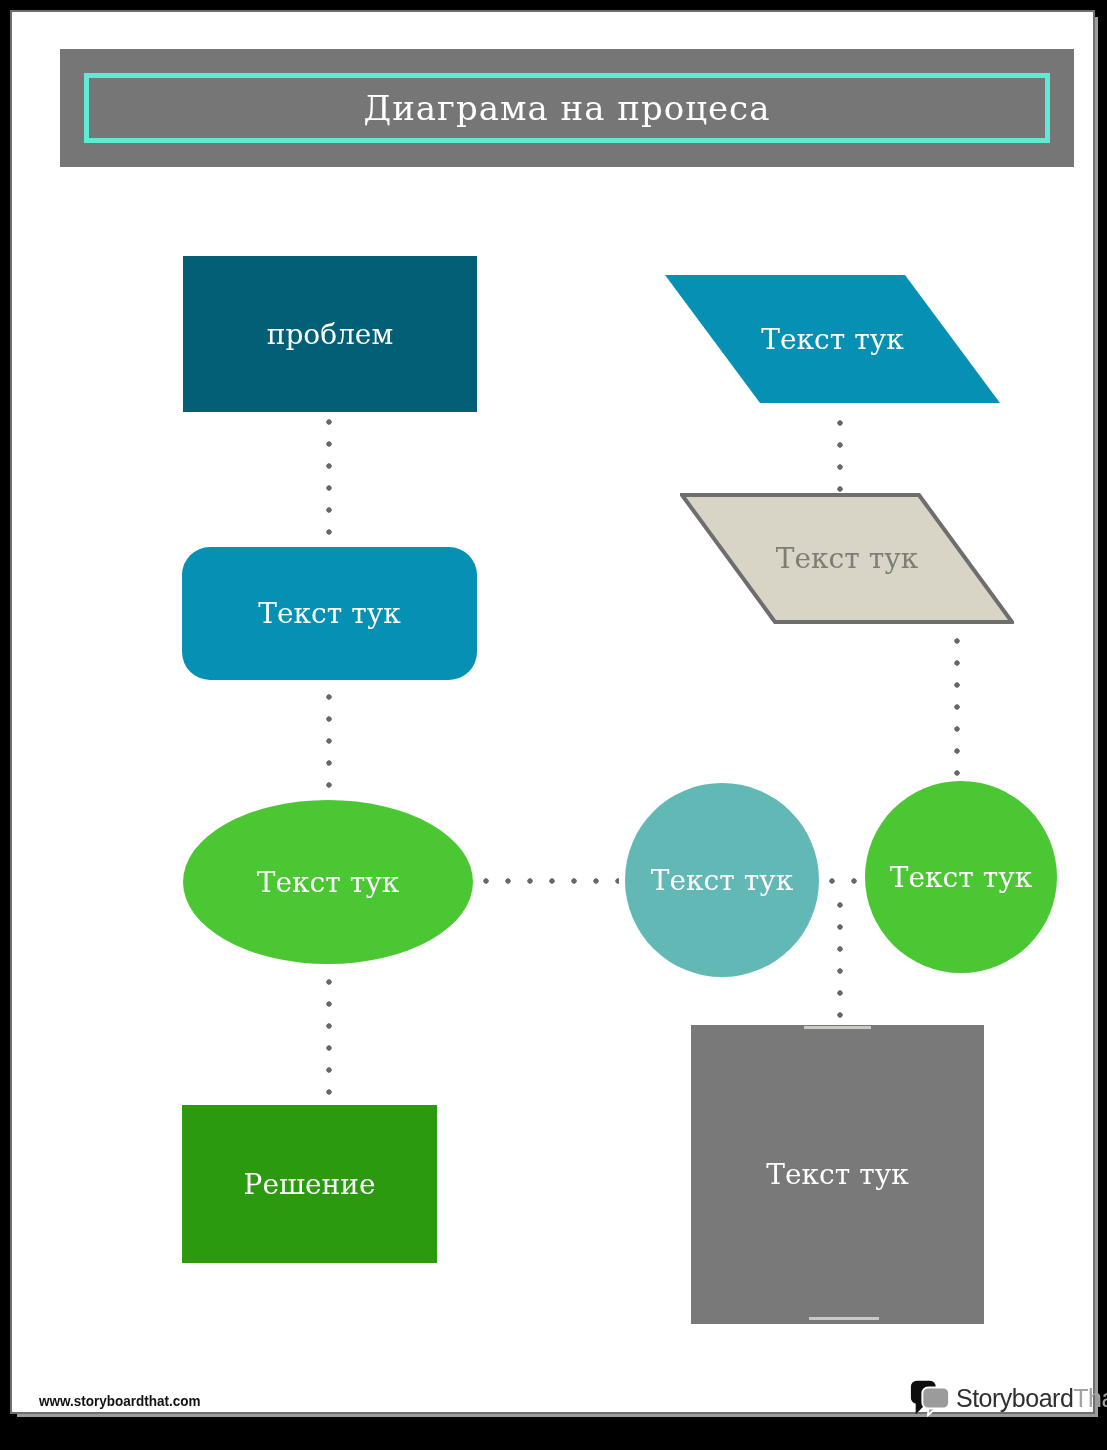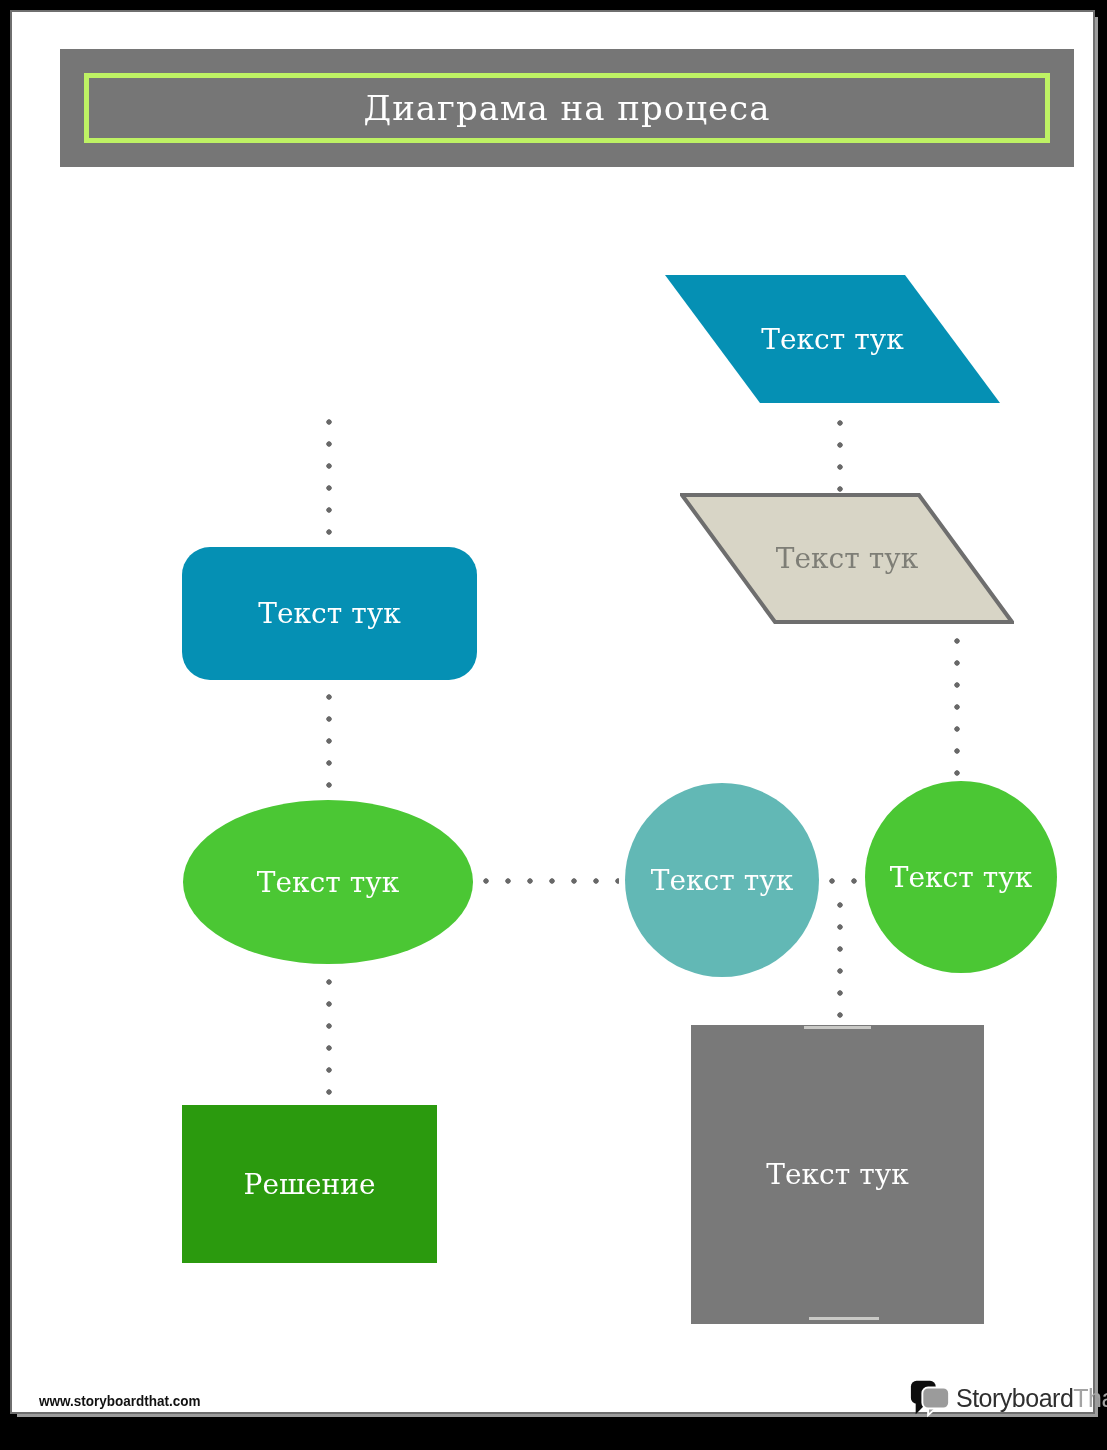--- a/index.html
+++ b/index.html
@@ -4,21 +4,21 @@
 <style>
   html,body{margin:0;padding:0;background:#000;}
   .stage{position:relative;width:1107px;height:1450px;background:#000;overflow:hidden;
          font-family:"DejaVu Serif", serif;}
   .page{position:absolute;left:12px;top:12px;width:1081px;height:1400px;background:#ffffff;
         box-shadow:0 0 0 2px #6f6f6f, 5px 5px 0 0 #9c9c9c;}
 
   
   .banner{position:absolute;left:48px;top:37px;width:1014px;height:118px;background:#767676;}
   .banner-inner{position:absolute;left:24px;top:24px;right:24px;bottom:24px;
-                border:5px solid #bef264;display:flex;align-items:center;justify-content:center;}
+                border:5px solid #5eead4;display:flex;align-items:center;justify-content:center;}
   .banner h1{margin:0;font-size:34px;font-weight:normal;color:#ffffff;letter-spacing:1px;}
 
   
   .shape{position:absolute;display:flex;align-items:center;justify-content:center;}
   .lbl{font-size:28px;color:#ffffff;text-align:center;}
   .shape-problem{left:171px;top:244px;width:294px;height:156px;background:#035f76;}
   .shape-rounded{left:170px;top:535px;width:295px;height:133px;background:#0590b4;border-radius:28px;}
   .shape-ellipse{left:171px;top:788px;width:290px;height:164px;background:#4bc734;border-radius:50%;}
   .shape-circle-teal{left:613px;top:771px;width:194px;height:194px;background:#62b8b5;border-radius:50%;}
   .shape-circle-green{left:853px;top:769px;width:192px;height:192px;background:#4bc734;border-radius:50%;}
@@ -58,20 +58,23 @@
 
 <div class="stage">
   <div class="page">
 
     <header class="banner">
       <div class="banner-inner">
         <h1>Диаграма на процеса</h1>
       </div>
     </header>
 
+    <div class="shape shape-problem">
+      <span class="lbl">проблем</span>
+    </div>
 
     <div class="shape shape-rounded">
       <span class="lbl">Текст тук</span>
     </div>
 
     <div class="shape shape-ellipse">
       <span class="lbl">Текст тук</span>
     </div>
 
     <div class="shape shape-solution">

